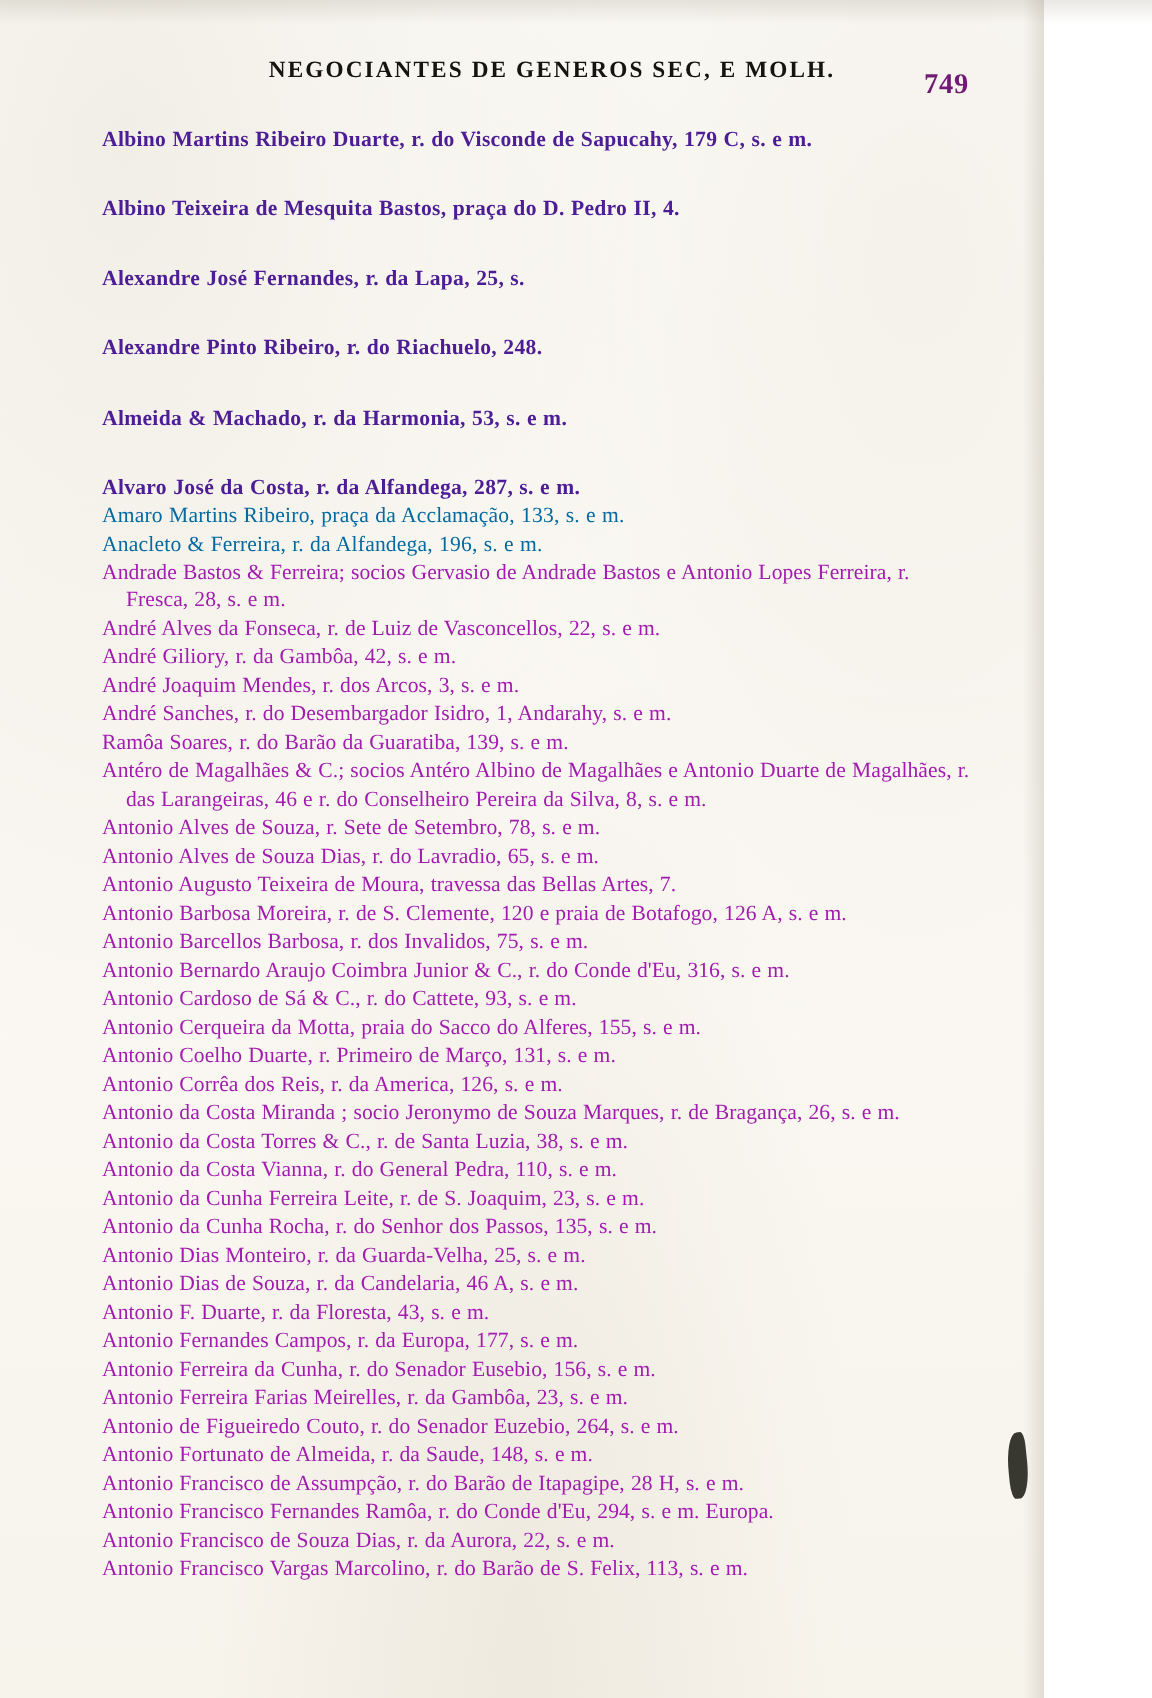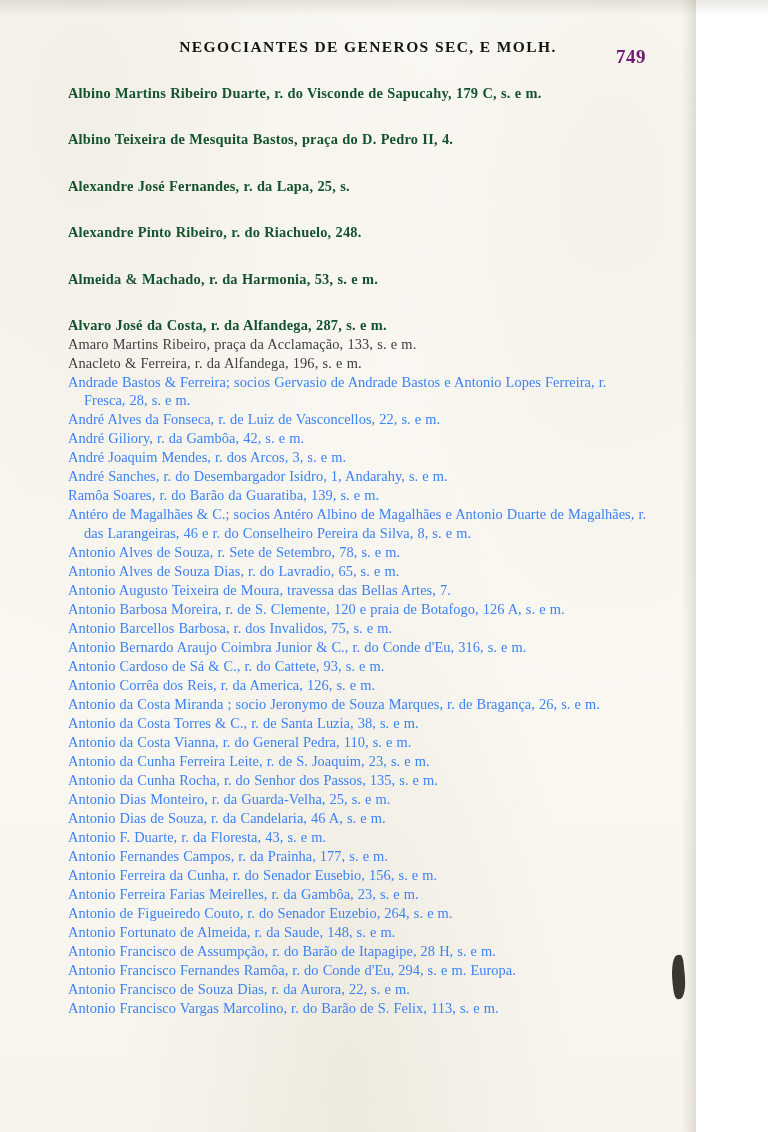--- a/index.html
+++ b/index.html
@@ -69,33 +69,33 @@
     margin: 0;
     padding: 0 14px 0 34px;
     list-style: none;
   }
   .entry {
     font-size: 14.4px;
     line-height: 18.4px;
     text-indent: -16px;
     padding-left: 16px;
     margin-bottom: 0.6px;
-    color: #3b82f6;
+    color: #a21caf;
     letter-spacing: 0.05px;
     word-spacing: 0.4px;
   }
   
   .entry.ink-heavy {
     font-weight: bold;
     letter-spacing: 0.2px;
-    color: #14532d;
+    color: #4c1d95;
     margin-top: 28px;
   }
   .entry.ink-mid {
-    color: #404040;
+    color: #0369a1;
     letter-spacing: 0.12px;
   }
   .corner-mark {
     position: absolute;
     right: 6px;
     top: 955px;
     width: 18px;
     height: 46px;
     z-index: 3;
     pointer-events: none;
@@ -160,30 +160,32 @@
         <li class="entry">André Sanches, r. do Desembargador Isidro, 1, Andarahy, s. e m.</li>
         <li class="entry">Ramôa Soares, r. do Barão da Guaratiba, 139, s. e m.</li>
         <li class="entry">Antéro de Magalhães &amp; C.; socios Antéro Albino de Magalhães e Antonio Duarte de Magalhães, r. das Larangeiras, 46 e r. do Conselheiro Pereira da Silva, 8, s. e m.</li>
         <li class="entry">Antonio Alves de Souza, r. Sete de Setembro, 78, s. e m.</li>
         <li class="entry">Antonio Alves de Souza Dias, r. do Lavradio, 65, s. e m.</li>
         <li class="entry">Antonio Augusto Teixeira de Moura, travessa das Bellas Artes, 7.</li>
         <li class="entry">Antonio Barbosa Moreira, r. de S. Clemente, 120 e praia de Botafogo, 126 A, s. e m.</li>
         <li class="entry">Antonio Barcellos Barbosa, r. dos Invalidos, 75, s. e m.</li>
         <li class="entry">Antonio Bernardo Araujo Coimbra Junior &amp; C., r. do Conde d'Eu, 316, s. e m.</li>
         <li class="entry">Antonio Cardoso de Sá &amp; C., r. do Cattete, 93, s. e m.</li>
+        <li class="entry">Antonio Cerqueira da Motta, praia do Sacco do Alferes, 155, s. e m.</li>
+        <li class="entry">Antonio Coelho Duarte, r. Primeiro de Março, 131, s. e m.</li>
         <li class="entry">Antonio Corrêa dos Reis, r. da America, 126, s. e m.</li>
         <li class="entry">Antonio da Costa Miranda ; socio Jeronymo de Souza Marques, r. de Bragança, 26, s. e m.</li>
         <li class="entry">Antonio da Costa Torres &amp; C., r. de Santa Luzia, 38, s. e m.</li>
         <li class="entry">Antonio da Costa Vianna, r. do General Pedra, 110, s. e m.</li>
         <li class="entry">Antonio da Cunha Ferreira Leite, r. de S. Joaquim, 23, s. e m.</li>
         <li class="entry">Antonio da Cunha Rocha, r. do Senhor dos Passos, 135, s. e m.</li>
         <li class="entry">Antonio Dias Monteiro, r. da Guarda-Velha, 25, s. e m.</li>
         <li class="entry">Antonio Dias de Souza, r. da Candelaria, 46 A, s. e m.</li>
         <li class="entry">Antonio F. Duarte, r. da Floresta, 43, s. e m.</li>
-        <li class="entry">Antonio Fernandes Campos, r. da Prainha, 177, s. e m.</li>
+        <li class="entry">Antonio Fernandes Campos, r. da Europa, 177, s. e m.</li>
         <li class="entry">Antonio Ferreira da Cunha, r. do Senador Eusebio, 156, s. e m.</li>
         <li class="entry">Antonio Ferreira Farias Meirelles, r. da Gambôa, 23, s. e m.</li>
         <li class="entry">Antonio de Figueiredo Couto, r. do Senador Euzebio, 264, s. e m.</li>
         <li class="entry">Antonio Fortunato de Almeida, r. da Saude, 148, s. e m.</li>
         <li class="entry">Antonio Francisco de Assumpção, r. do Barão de Itapagipe, 28 H, s. e m.</li>
         <li class="entry">Antonio Francisco Fernandes Ramôa, r. do Conde d'Eu, 294, s. e m. Europa.</li>
         <li class="entry">Antonio Francisco de Souza Dias, r. da Aurora, 22, s. e m.</li>
         <li class="entry">Antonio Francisco Vargas Marcolino, r. do Barão de S. Felix, 113, s. e m.</li>
       </ul>
   </div>

